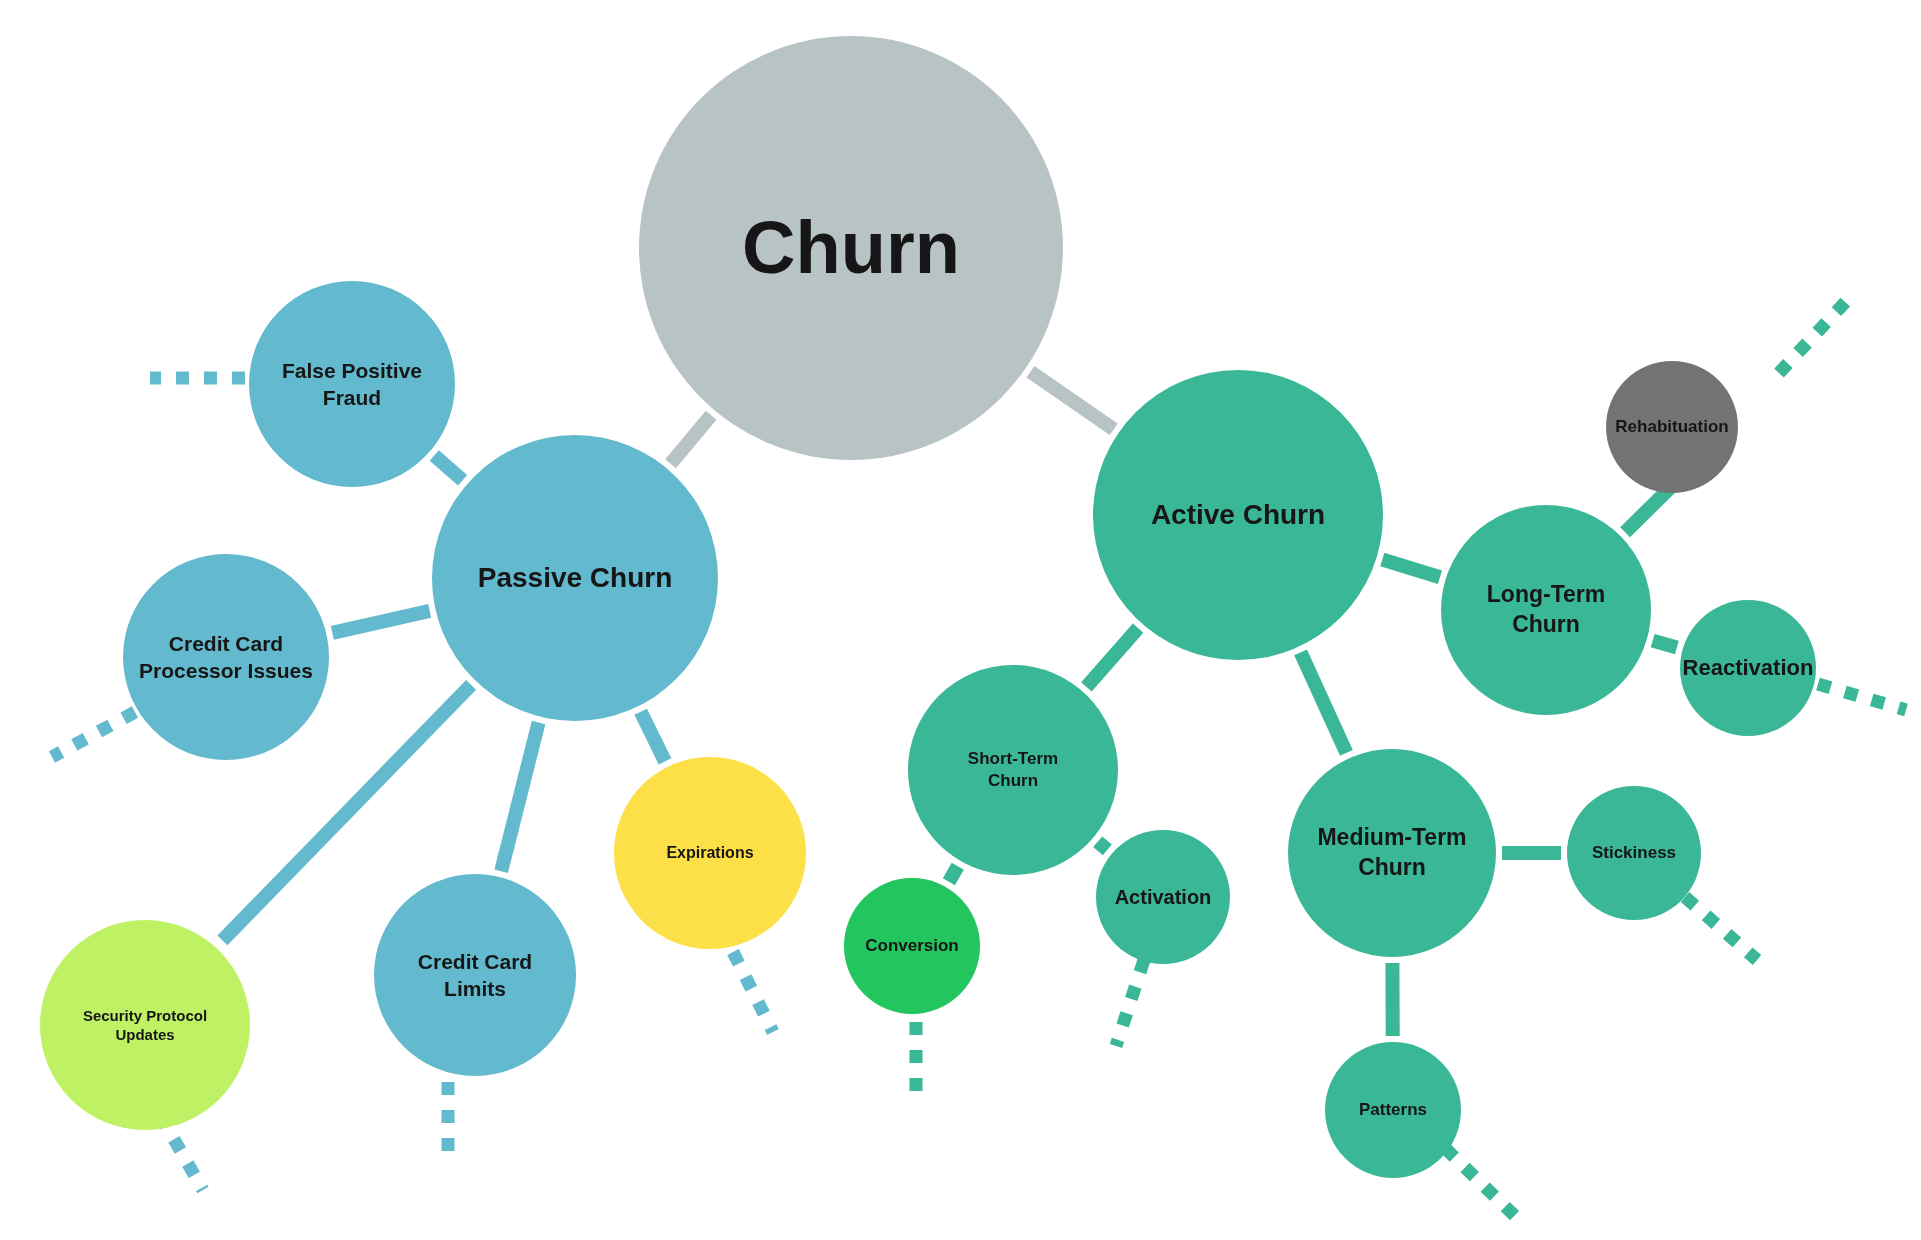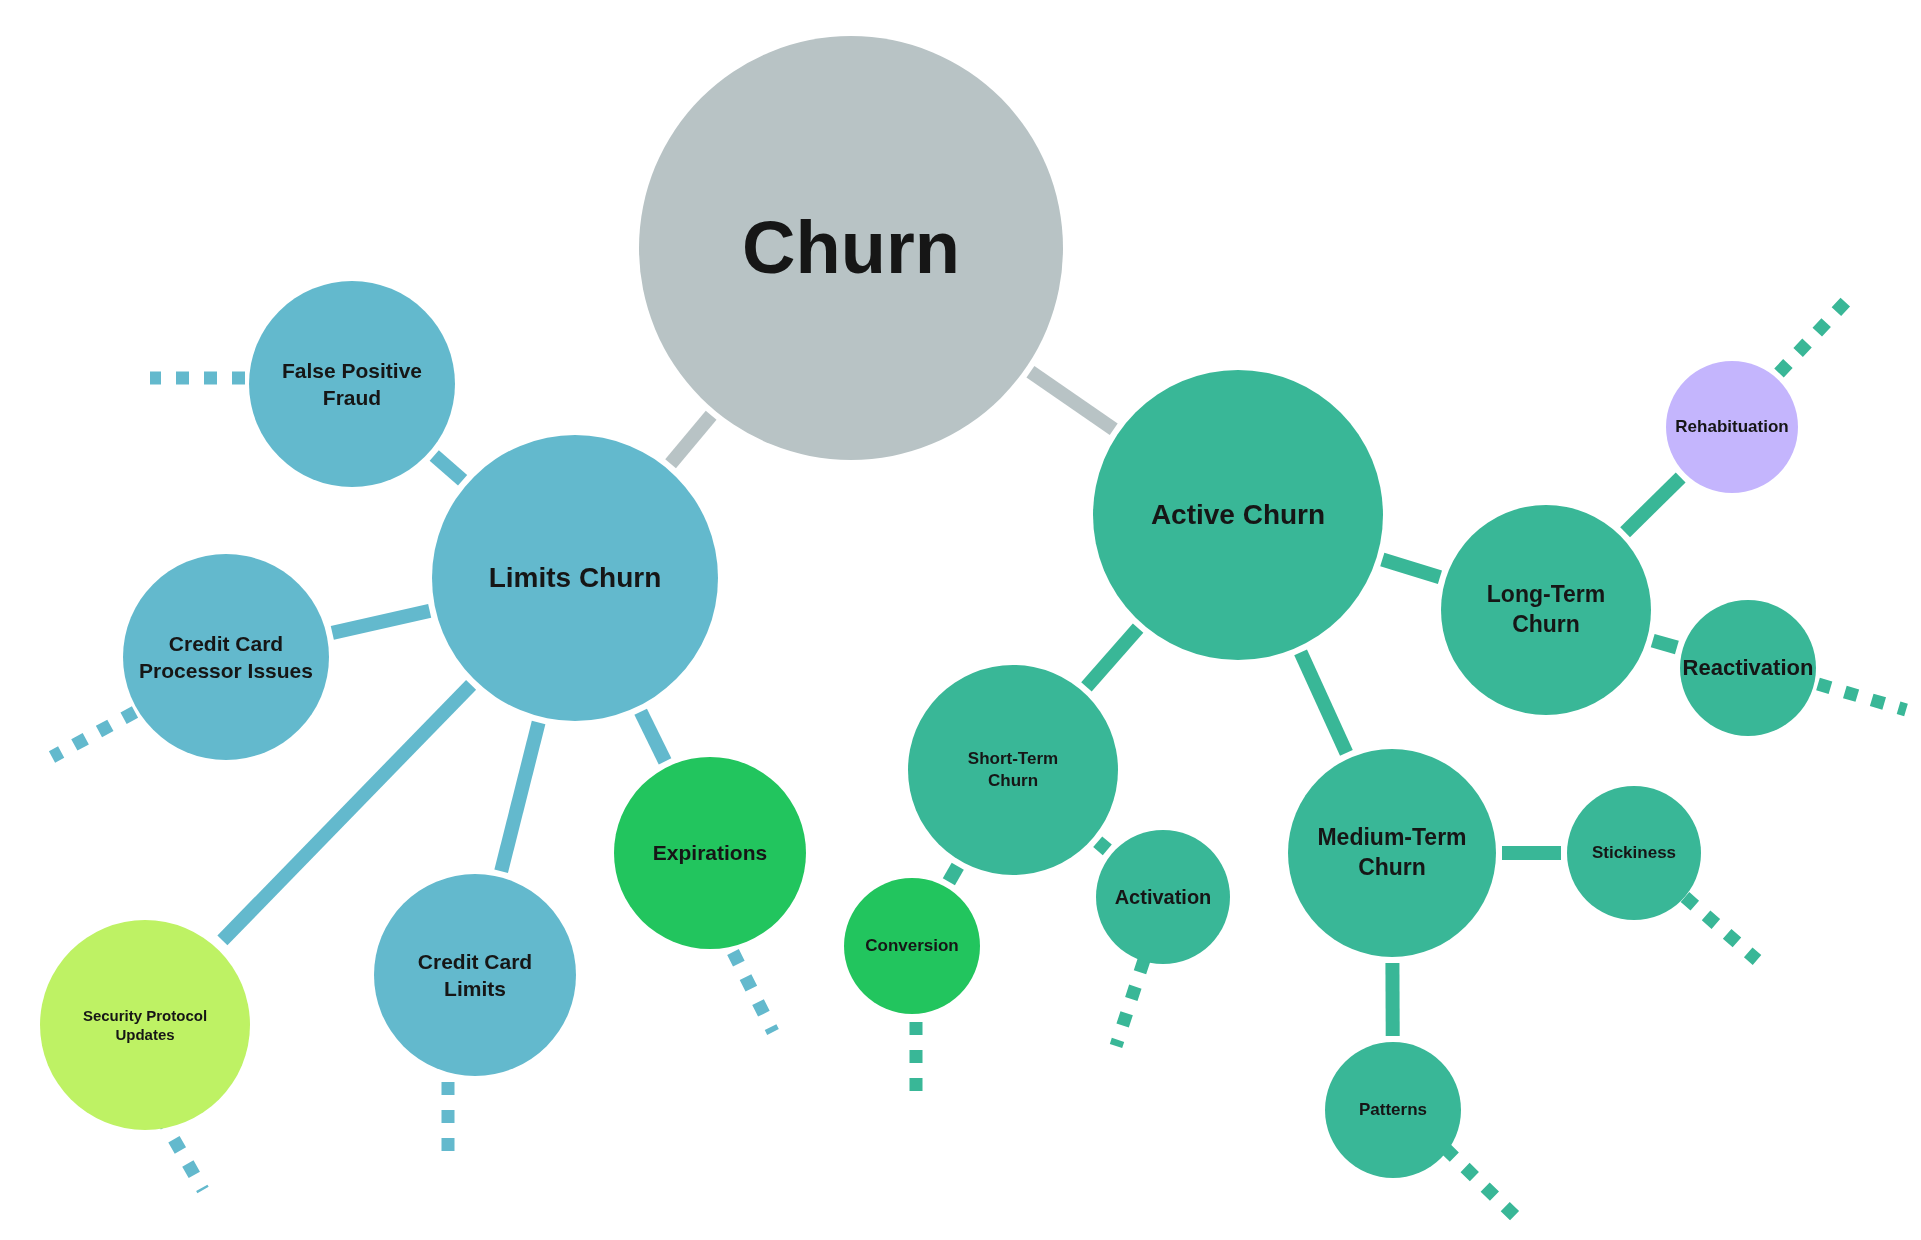--- a/index.html
+++ b/index.html
@@ -67,39 +67,39 @@
       <line x1="1685" y1="897" x2="1757" y2="960" stroke="#39b797" stroke-width="13" stroke-dasharray="13 15" stroke-linecap="butt"></line>
       <line x1="1445" y1="1148" x2="1517" y2="1218" stroke="#39b797" stroke-width="13" stroke-dasharray="13 15" stroke-linecap="butt"></line>
       <line x1="1779" y1="373" x2="1852" y2="295" stroke="#39b797" stroke-width="13" stroke-dasharray="13 15" stroke-linecap="butt"></line>
       <line x1="1818" y1="684" x2="1906" y2="710" stroke="#39b797" stroke-width="13" stroke-dasharray="13 15" stroke-linecap="butt"></line>
     </svg>
   <div id="node-layer">
       <div class="node" style="left: 639px; top: 36px; width: 424px; height: 424px; background: rgb(184, 195, 197); font-size: 74px;">
         <span>Churn</span>
       </div>
       <div class="node" style="left: 432px; top: 435px; width: 286px; height: 286px; background: rgb(99, 185, 205); font-size: 28px;">
-        <span>Limits Churn</span>
+        <span>Passive Churn</span>
       </div>
       <div class="node" style="left: 249px; top: 281px; width: 206px; height: 206px; background: rgb(99, 185, 205); font-size: 21px;">
         <span>False Positive
 Fraud</span>
       </div>
       <div class="node" style="left: 123px; top: 554px; width: 206px; height: 206px; background: rgb(99, 185, 205); font-size: 21px;">
         <span>Credit Card
 Processor Issues</span>
       </div>
       <div class="node" style="left: 40px; top: 920px; width: 210px; height: 210px; background: #bef264; font-size: 15px;">
         <span>Security Protocol
 Updates</span>
       </div>
       <div class="node" style="left: 374px; top: 874px; width: 202px; height: 202px; background: rgb(99, 185, 205); font-size: 21px;">
         <span>Credit Card
 Limits</span>
       </div>
-      <div class="node" style="left: 614px; top: 757px; width: 192px; height: 192px; background: #22c55e; font-size: 21px;">
+      <div class="node" style="left: 614px; top: 757px; width: 192px; height: 192px; background: #fde047; font-size: 16px;">
         <span>Expirations</span>
       </div>
       <div class="node" style="left: 1093px; top: 370px; width: 290px; height: 290px; background: rgb(57, 183, 151); font-size: 28px;">
         <span>Active Churn</span>
       </div>
       <div class="node" style="left: 908px; top: 665px; width: 210px; height: 210px; background: rgb(57, 183, 151); font-size: 17px;">
         <span>Short-Term
 Churn</span>
       </div>
       <div class="node" style="left: 844px; top: 878px; width: 136px; height: 136px; background: #22c55e; font-size: 17px;">
@@ -115,20 +115,20 @@
       <div class="node" style="left: 1567px; top: 786px; width: 134px; height: 134px; background: rgb(57, 183, 151); font-size: 17px;">
         <span>Stickiness</span>
       </div>
       <div class="node" style="left: 1325px; top: 1042px; width: 136px; height: 136px; background: rgb(57, 183, 151); font-size: 17px;">
         <span>Patterns</span>
       </div>
       <div class="node" style="left: 1441px; top: 505px; width: 210px; height: 210px; background: rgb(57, 183, 151); font-size: 23px;">
         <span>Long-Term
 Churn</span>
       </div>
-      <div class="node" style="left: 1666px; top: 361px; width: 132px; height: 132px; background: #c4b5fd; font-size: 17px;">
+      <div class="node" style="left: 1606px; top: 361px; width: 132px; height: 132px; background: #737373; font-size: 17px;">
         <span>Rehabituation</span>
       </div>
       <div class="node" style="left: 1680px; top: 600px; width: 136px; height: 136px; background: rgb(57, 183, 151); font-size: 22px;">
         <span>Reactivation</span>
       </div>
     </div>
 </div>
 
 </body></html>

